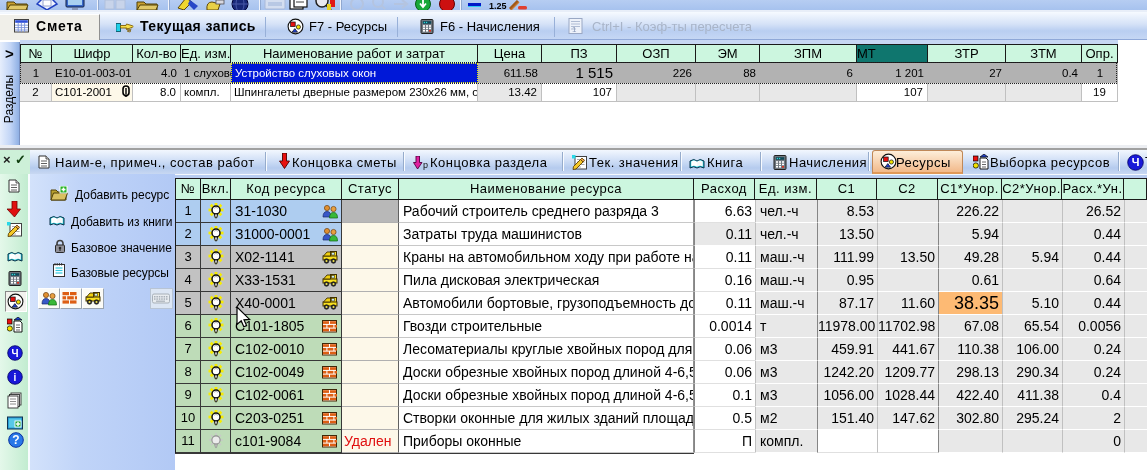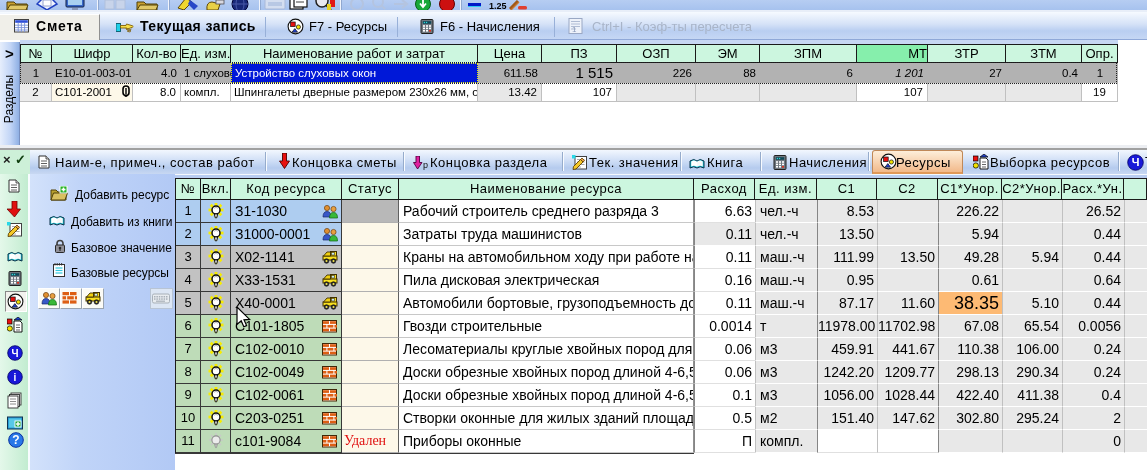--- a/index.html
+++ b/index.html
@@ -159,36 +159,36 @@
 <div class="cell" style="left:20px;top:44px;width:32px;height:19px;background:#ccf6df;border:1px solid #1a1a1a;border-left:none;text-align:center;line-height:17px;font-size:13px">№</div>
 <div class="cell" style="left:52px;top:44px;width:81px;height:19px;background:#ccf6df;border:1px solid #1a1a1a;border-left:none;text-align:center;line-height:17px;font-size:13px">Шифр</div>
 <div class="cell" style="left:133px;top:44px;width:48px;height:19px;background:#ccf6df;border:1px solid #1a1a1a;border-left:none;text-align:center;line-height:17px;font-size:13px">Кол-во</div>
 <div class="cell" style="left:181px;top:44px;width:50px;height:19px;background:#ccf6df;border:1px solid #1a1a1a;border-left:none;text-align:center;line-height:17px;font-size:13px">Ед. изм.</div>
 <div class="cell" style="left:231px;top:44px;width:247px;height:32px;background:#ccf6df;border:1px solid #1a1a1a;border-left:none;text-align:center;line-height:17px;font-size:13px">Наименование работ и затрат</div>
 <div class="cell" style="left:478px;top:44px;width:64px;height:19px;background:#ccf6df;border:1px solid #1a1a1a;border-left:none;text-align:center;line-height:17px;font-size:13px">Цена</div>
 <div class="cell" style="left:542px;top:44px;width:75px;height:19px;background:#ccf6df;border:1px solid #1a1a1a;border-left:none;text-align:center;line-height:17px;font-size:13px">ПЗ</div>
 <div class="cell" style="left:617px;top:44px;width:79px;height:19px;background:#ccf6df;border:1px solid #1a1a1a;border-left:none;text-align:center;line-height:17px;font-size:13px">ОЗП</div>
 <div class="cell" style="left:696px;top:44px;width:64px;height:19px;background:#ccf6df;border:1px solid #1a1a1a;border-left:none;text-align:center;line-height:17px;font-size:13px">ЭМ</div>
 <div class="cell" style="left:760px;top:44px;width:97px;height:19px;background:#ccf6df;border:1px solid #1a1a1a;border-left:none;text-align:center;line-height:17px;font-size:13px">ЗПМ</div>
-<div class="cell" style="left:857px;top:44px;width:71px;height:19px;background:#86efac;border:1px solid #1a1a1a;border-left:none;text-align:right;line-height:17px;font-size:13px">МТ</div>
+<div class="cell" style="left:857px;top:44px;width:71px;height:19px;background:#0f766e;border:1px solid #1a1a1a;border-left:none;text-align:left;line-height:17px;font-size:13px">МТ</div>
 <div class="cell" style="left:928px;top:44px;width:78px;height:19px;background:#ccf6df;border:1px solid #1a1a1a;border-left:none;text-align:center;line-height:17px;font-size:13px">ЗТР</div>
 <div class="cell" style="left:1006px;top:44px;width:76px;height:19px;background:#ccf6df;border:1px solid #1a1a1a;border-left:none;text-align:center;line-height:17px;font-size:13px">ЗТМ</div>
 <div class="cell" style="left:1082px;top:44px;width:36px;height:19px;background:#ccf6df;border:1px solid #1a1a1a;border-left:none;text-align:center;line-height:17px;font-size:13px">Опр.</div>
 <div class="abs" style="left:20px;top:44px;width:1px;height:19px;background:#1a1a1a"></div>
 <div class="cell" style="left:20px;top:63px;width:32px;height:20px;background:#b2b2b2;line-height:20px;font-size:11.5px;text-align:center;">1</div>
 <div class="cell" style="left:52px;top:63px;width:81px;height:20px;background:#b2b2b2;line-height:20px;font-size:11.5px;text-align:left;padding-left:3px;">E10-01-003-01</div>
 <div class="cell" style="left:133px;top:63px;width:48px;height:20px;background:#b2b2b2;line-height:20px;font-size:11.5px;text-align:right;padding-right:4px;">4.0</div>
 <div class="cell" style="left:181px;top:63px;width:50px;height:20px;background:#b2b2b2;line-height:20px;font-size:11.5px;text-align:left;padding-left:3px;">1 слуховое</div>
 <div class="cell" style="left:231px;top:63px;width:247px;height:20px;background:#b2b2b2;line-height:20px;font-size:11.5px;text-align:left;padding-left:3px;"></div>
 <div class="cell" style="left:478px;top:63px;width:64px;height:20px;background:#b2b2b2;line-height:20px;font-size:11.5px;text-align:right;padding-right:4px;">611.58</div>
 <div class="cell" style="left:542px;top:63px;width:75px;height:20px;background:#b2b2b2;line-height:20px;font-size:15px;text-align:right;padding-right:4px;">1 515</div>
 <div class="cell" style="left:617px;top:63px;width:79px;height:20px;background:#b2b2b2;line-height:20px;font-size:11.5px;text-align:right;padding-right:4px;">226</div>
 <div class="cell" style="left:696px;top:63px;width:64px;height:20px;background:#b2b2b2;line-height:20px;font-size:11.5px;text-align:right;padding-right:4px;">88</div>
 <div class="cell" style="left:760px;top:63px;width:97px;height:20px;background:#b2b2b2;line-height:20px;font-size:11.5px;text-align:right;padding-right:4px;">6</div>
-<div class="cell" style="left:857px;top:63px;width:71px;height:20px;background:#b2b2b2;line-height:20px;font-size:11.5px;text-align:right;padding-right:4px;font-style:italic;">1 201</div>
+<div class="cell" style="left:857px;top:63px;width:71px;height:20px;background:#b2b2b2;line-height:20px;font-size:11.5px;text-align:right;padding-right:4px;">1 201</div>
 <div class="cell" style="left:928px;top:63px;width:78px;height:20px;background:#b2b2b2;line-height:20px;font-size:11.5px;text-align:right;padding-right:4px;">27</div>
 <div class="cell" style="left:1006px;top:63px;width:76px;height:20px;background:#b2b2b2;line-height:20px;font-size:11.5px;text-align:right;padding-right:4px;">0.4</div>
 <div class="cell" style="left:1082px;top:63px;width:36px;height:20px;background:#b2b2b2;line-height:20px;font-size:11.5px;text-align:center;">1</div>
 <div class="cell" style="left:231px;top:63px;width:247px;height:20px;background:#0018d8;color:#fff;padding-left:3px;line-height:18px;font-size:11.5px;border:1px dotted #f0f000">Устройство слуховых окон</div>
 <div class="cell" style="left:20px;top:83px;width:32px;height:19px;background:#ececec;border-right:1px solid #c0c0c0;border-bottom:1px solid #c0c0c0;line-height:18px;font-size:11.5px;text-align:center;">2</div>
 <div class="cell" style="left:52px;top:83px;width:81px;height:19px;background:#fdf8e9;border-right:1px solid #c0c0c0;border-bottom:1px solid #c0c0c0;line-height:18px;font-size:11.5px;text-align:left;padding-left:3px;">C101-2001</div>
 <div class="cell" style="left:133px;top:83px;width:48px;height:19px;background:#ffffff;border-right:1px solid #c0c0c0;border-bottom:1px solid #c0c0c0;line-height:18px;font-size:11.5px;text-align:right;padding-right:4px;">8.0</div>
 <div class="cell" style="left:181px;top:83px;width:50px;height:19px;background:#ffffff;border-right:1px solid #c0c0c0;border-bottom:1px solid #c0c0c0;line-height:18px;font-size:11.5px;text-align:left;padding-left:3px;">компл.</div>
 <div class="cell" style="left:231px;top:83px;width:247px;height:19px;background:#ffffff;border-right:1px solid #c0c0c0;border-bottom:1px solid #c0c0c0;line-height:18px;font-size:11.5px;text-align:left;padding-left:3px;">Шпингалеты дверные размером 230x26 мм, о...</div>
 <div class="cell" style="left:478px;top:83px;width:64px;height:19px;background:#e8e8e8;border-right:1px solid #c0c0c0;border-bottom:1px solid #c0c0c0;line-height:18px;font-size:11.5px;text-align:right;padding-right:4px;">13.42</div>
@@ -899,21 +899,21 @@
 <svg style="position:absolute;left:322px;top:435px" width="16" height="13" viewBox="0 0 16 13">
     <rect x="0.5" y="0.5" width="14" height="11.5" fill="#ffffff" stroke="#402808" stroke-width="1"></rect>
     <rect x="1" y="1.2" width="6" height="2.7" fill="#dd5f14"></rect>
     <rect x="8" y="1.2" width="6" height="2.7" fill="#dd5f14"></rect>
     <rect x="1" y="8.6" width="6" height="2.7" fill="#dd5f14"></rect>
     <rect x="8" y="8.6" width="6" height="2.7" fill="#dd5f14"></rect>
     <rect x="1" y="4.9" width="3.4" height="2.7" fill="#dd5f14"></rect>
     <rect x="5.4" y="4.9" width="6" height="2.7" fill="#dd5f14"></rect>
     <rect x="12.4" y="4.9" width="2.6" height="2.7" fill="#dd5f14"></rect>
   </svg>
-<div class="cell" style="left:342px;top:430px;width:57px;height:23px;background:#fdf8e9;border-right:1px solid #606060;border-bottom:1px solid #b0b0b0;padding-left:2px;line-height:22px;font-size:14px;color:#e01010;font-family:Liberation Serif, serif;">Удален</div>
+<div class="cell" style="left:342px;top:430px;width:57px;height:23px;background:#fdf8e9;border-right:1px solid #606060;border-bottom:1px solid #b0b0b0;padding-left:2px;line-height:22px;font-size:14px;color:#e01010;">Удален</div>
 <div class="cell" style="left:399px;top:430px;width:295px;height:23px;background:#fff;border-right:1px solid #909090;border-bottom:1px solid #c8c8c8;padding-left:4px;line-height:22px;font-size:14px">Приборы оконные</div>
 <div class="cell" style="left:694px;top:430px;width:61px;height:23px;background:#fff;border-left:1px solid #858585;border-bottom:1px solid #e0e0e0;text-align:right;padding-right:3px;line-height:22px;font-size:14px">П</div>
 <div class="cell" style="left:755px;top:430px;width:62px;height:23px;background:#e8e8e8;border-left:1px solid #c0c0c0;border-bottom:1px solid #ffffff;text-align:left;padding-left:4px;line-height:22px;font-size:14px">компл.</div>
 <div class="cell" style="left:817px;top:430px;width:60px;height:23px;background:#fff;border-left:1px solid #858585;border-bottom:1px solid #e0e0e0;text-align:right;padding-right:3px;line-height:22px;font-size:14px"></div>
 <div class="cell" style="left:877px;top:430px;width:61px;height:23px;background:#fff;border-left:1px solid #c0c0c0;border-bottom:1px solid #e0e0e0;text-align:right;padding-right:3px;line-height:22px;font-size:14px"></div>
 <div class="cell" style="left:938px;top:430px;width:64px;height:23px;background:#e8e8e8;border-left:1px solid #858585;border-bottom:1px solid #ffffff;text-align:right;padding-right:3px;line-height:22px;font-size:14px"></div>
 <div class="cell" style="left:1002px;top:430px;width:60px;height:23px;background:#e8e8e8;border-left:1px solid #c0c0c0;border-bottom:1px solid #ffffff;text-align:right;padding-right:3px;line-height:22px;font-size:14px"></div>
 <div class="cell" style="left:1062px;top:430px;width:62px;height:23px;background:#e8e8e8;border-left:1px solid #c0c0c0;border-bottom:1px solid #ffffff;text-align:right;padding-right:3px;line-height:22px;font-size:14px">0</div>
 <div class="cell" style="left:1124px;top:430px;width:23px;height:23px;background:#e8e8e8;border-left:1px solid #c0c0c0;border-bottom:1px solid #ffffff;text-align:right;padding-right:3px;line-height:22px;font-size:14px"></div>
 <div class="abs" style="left:175px;top:453px;width:519px;height:1px;background:#383838"></div>

